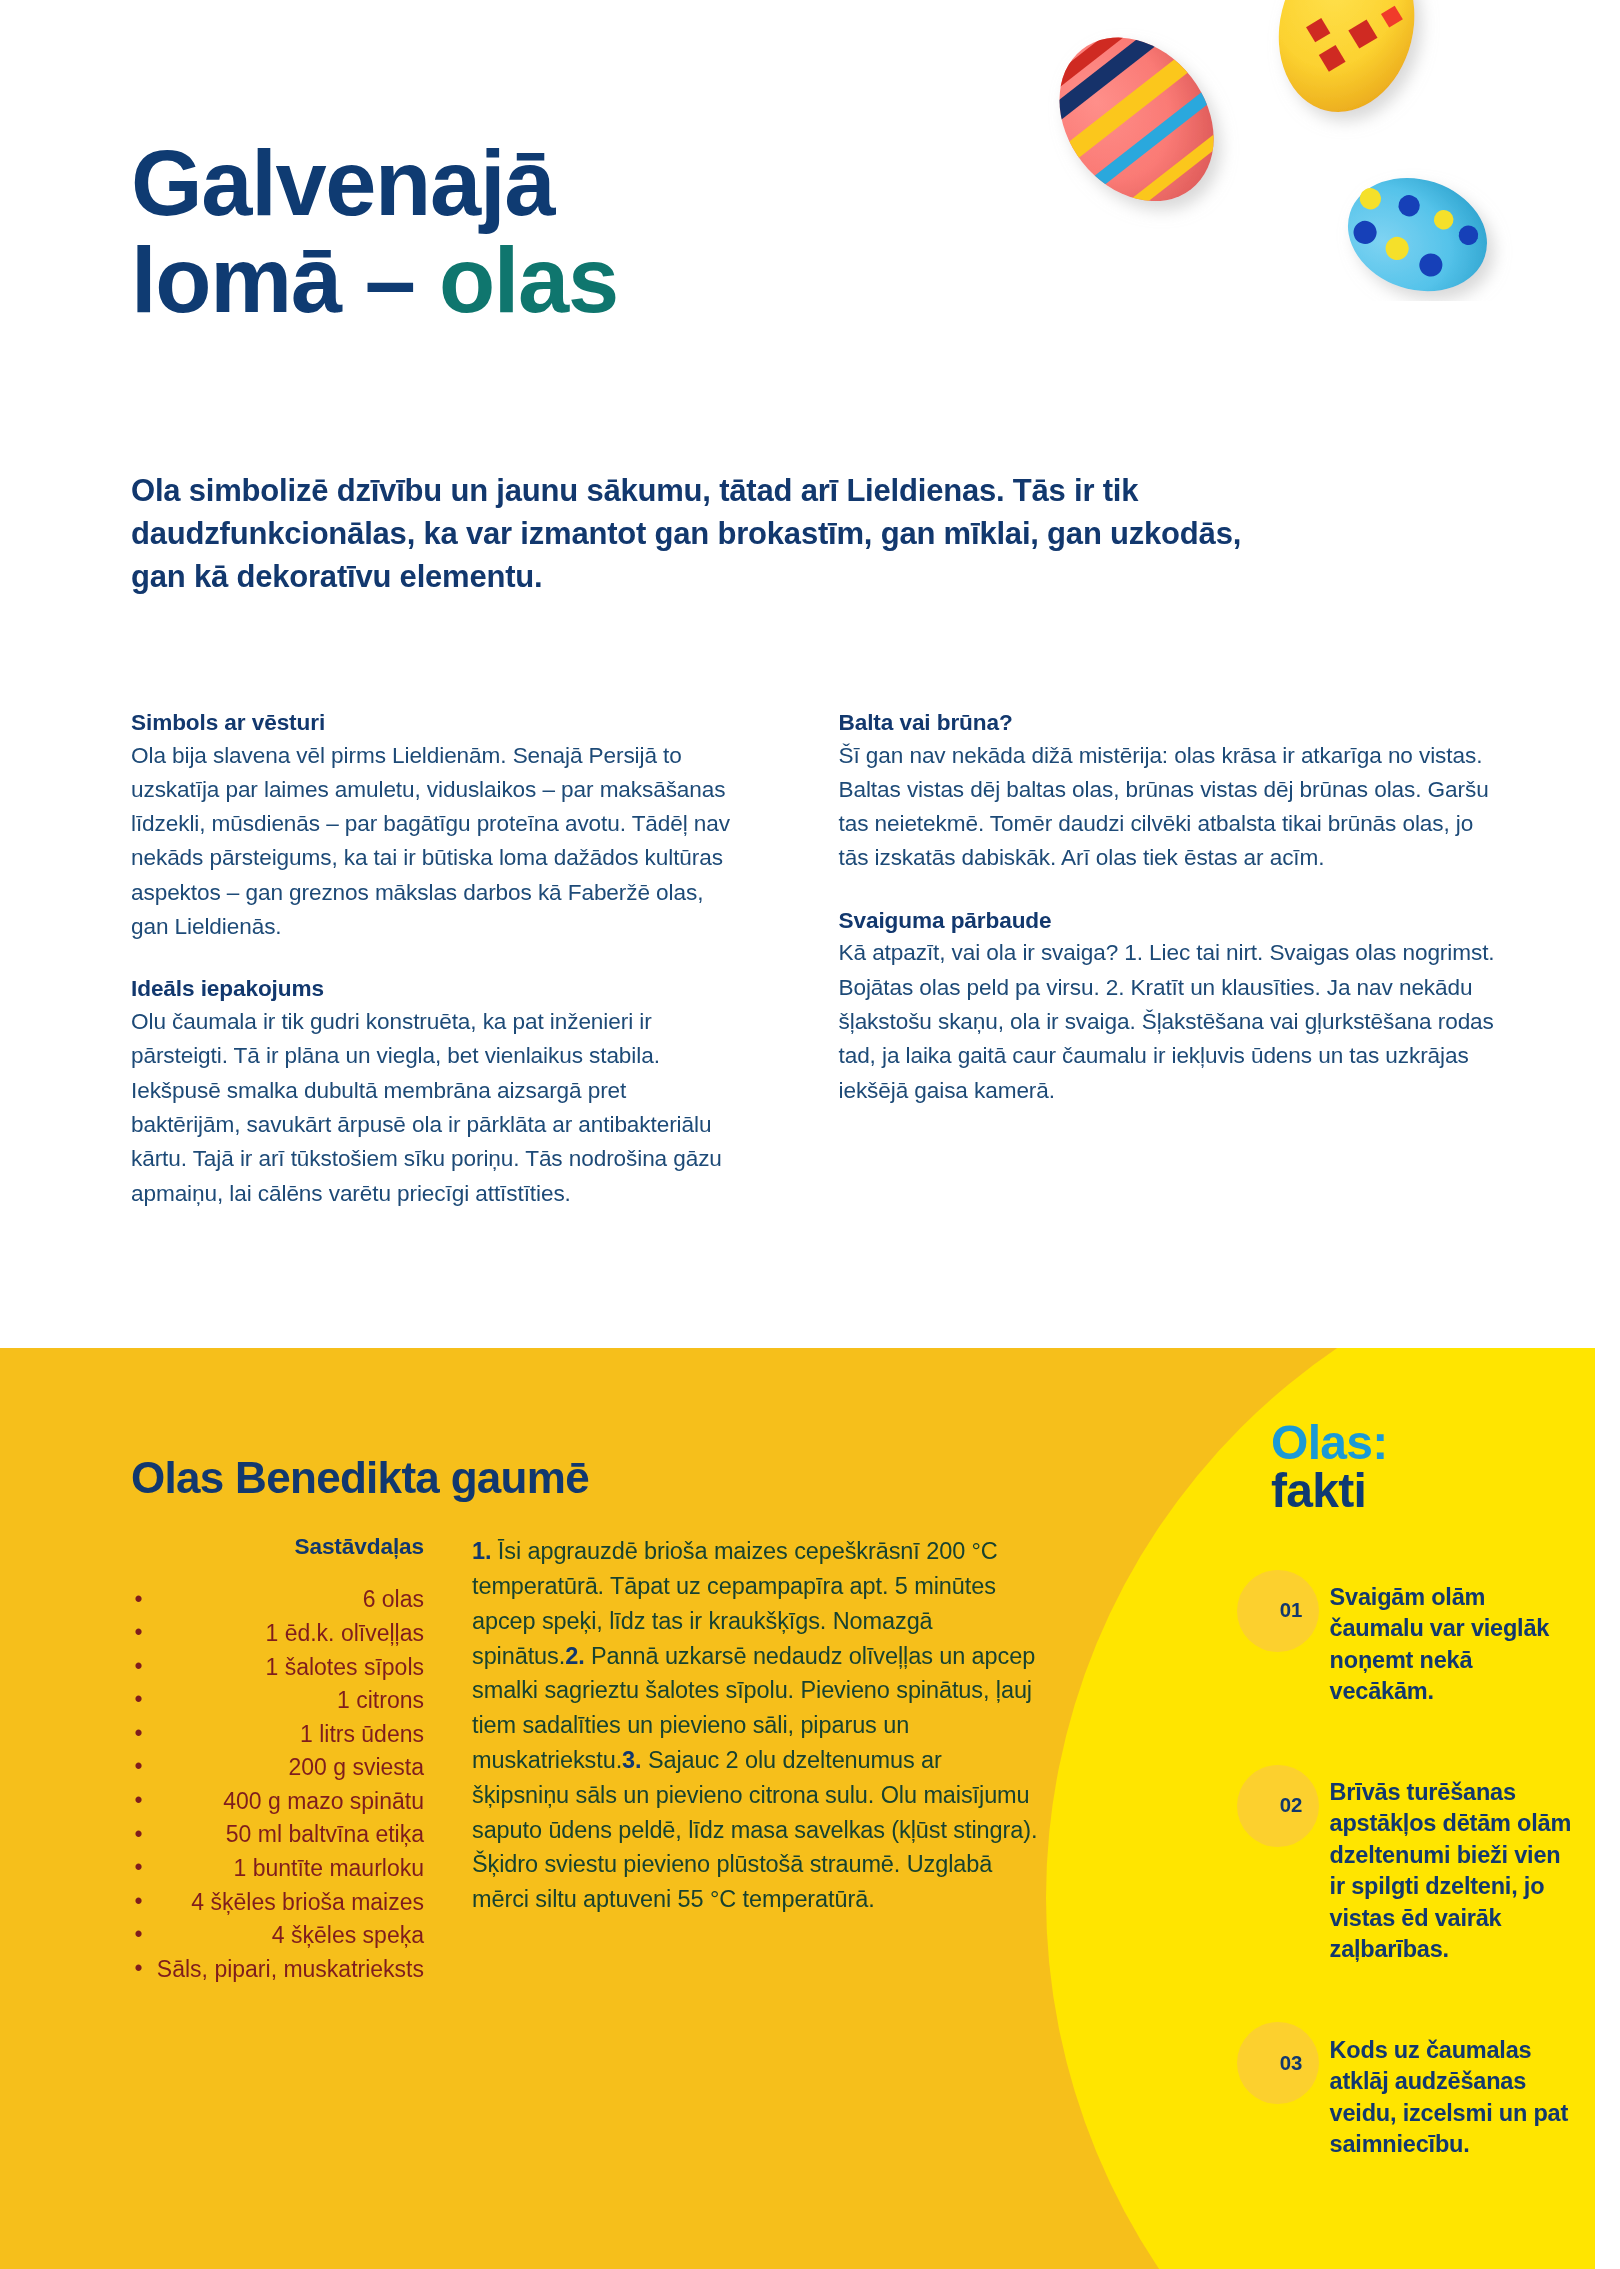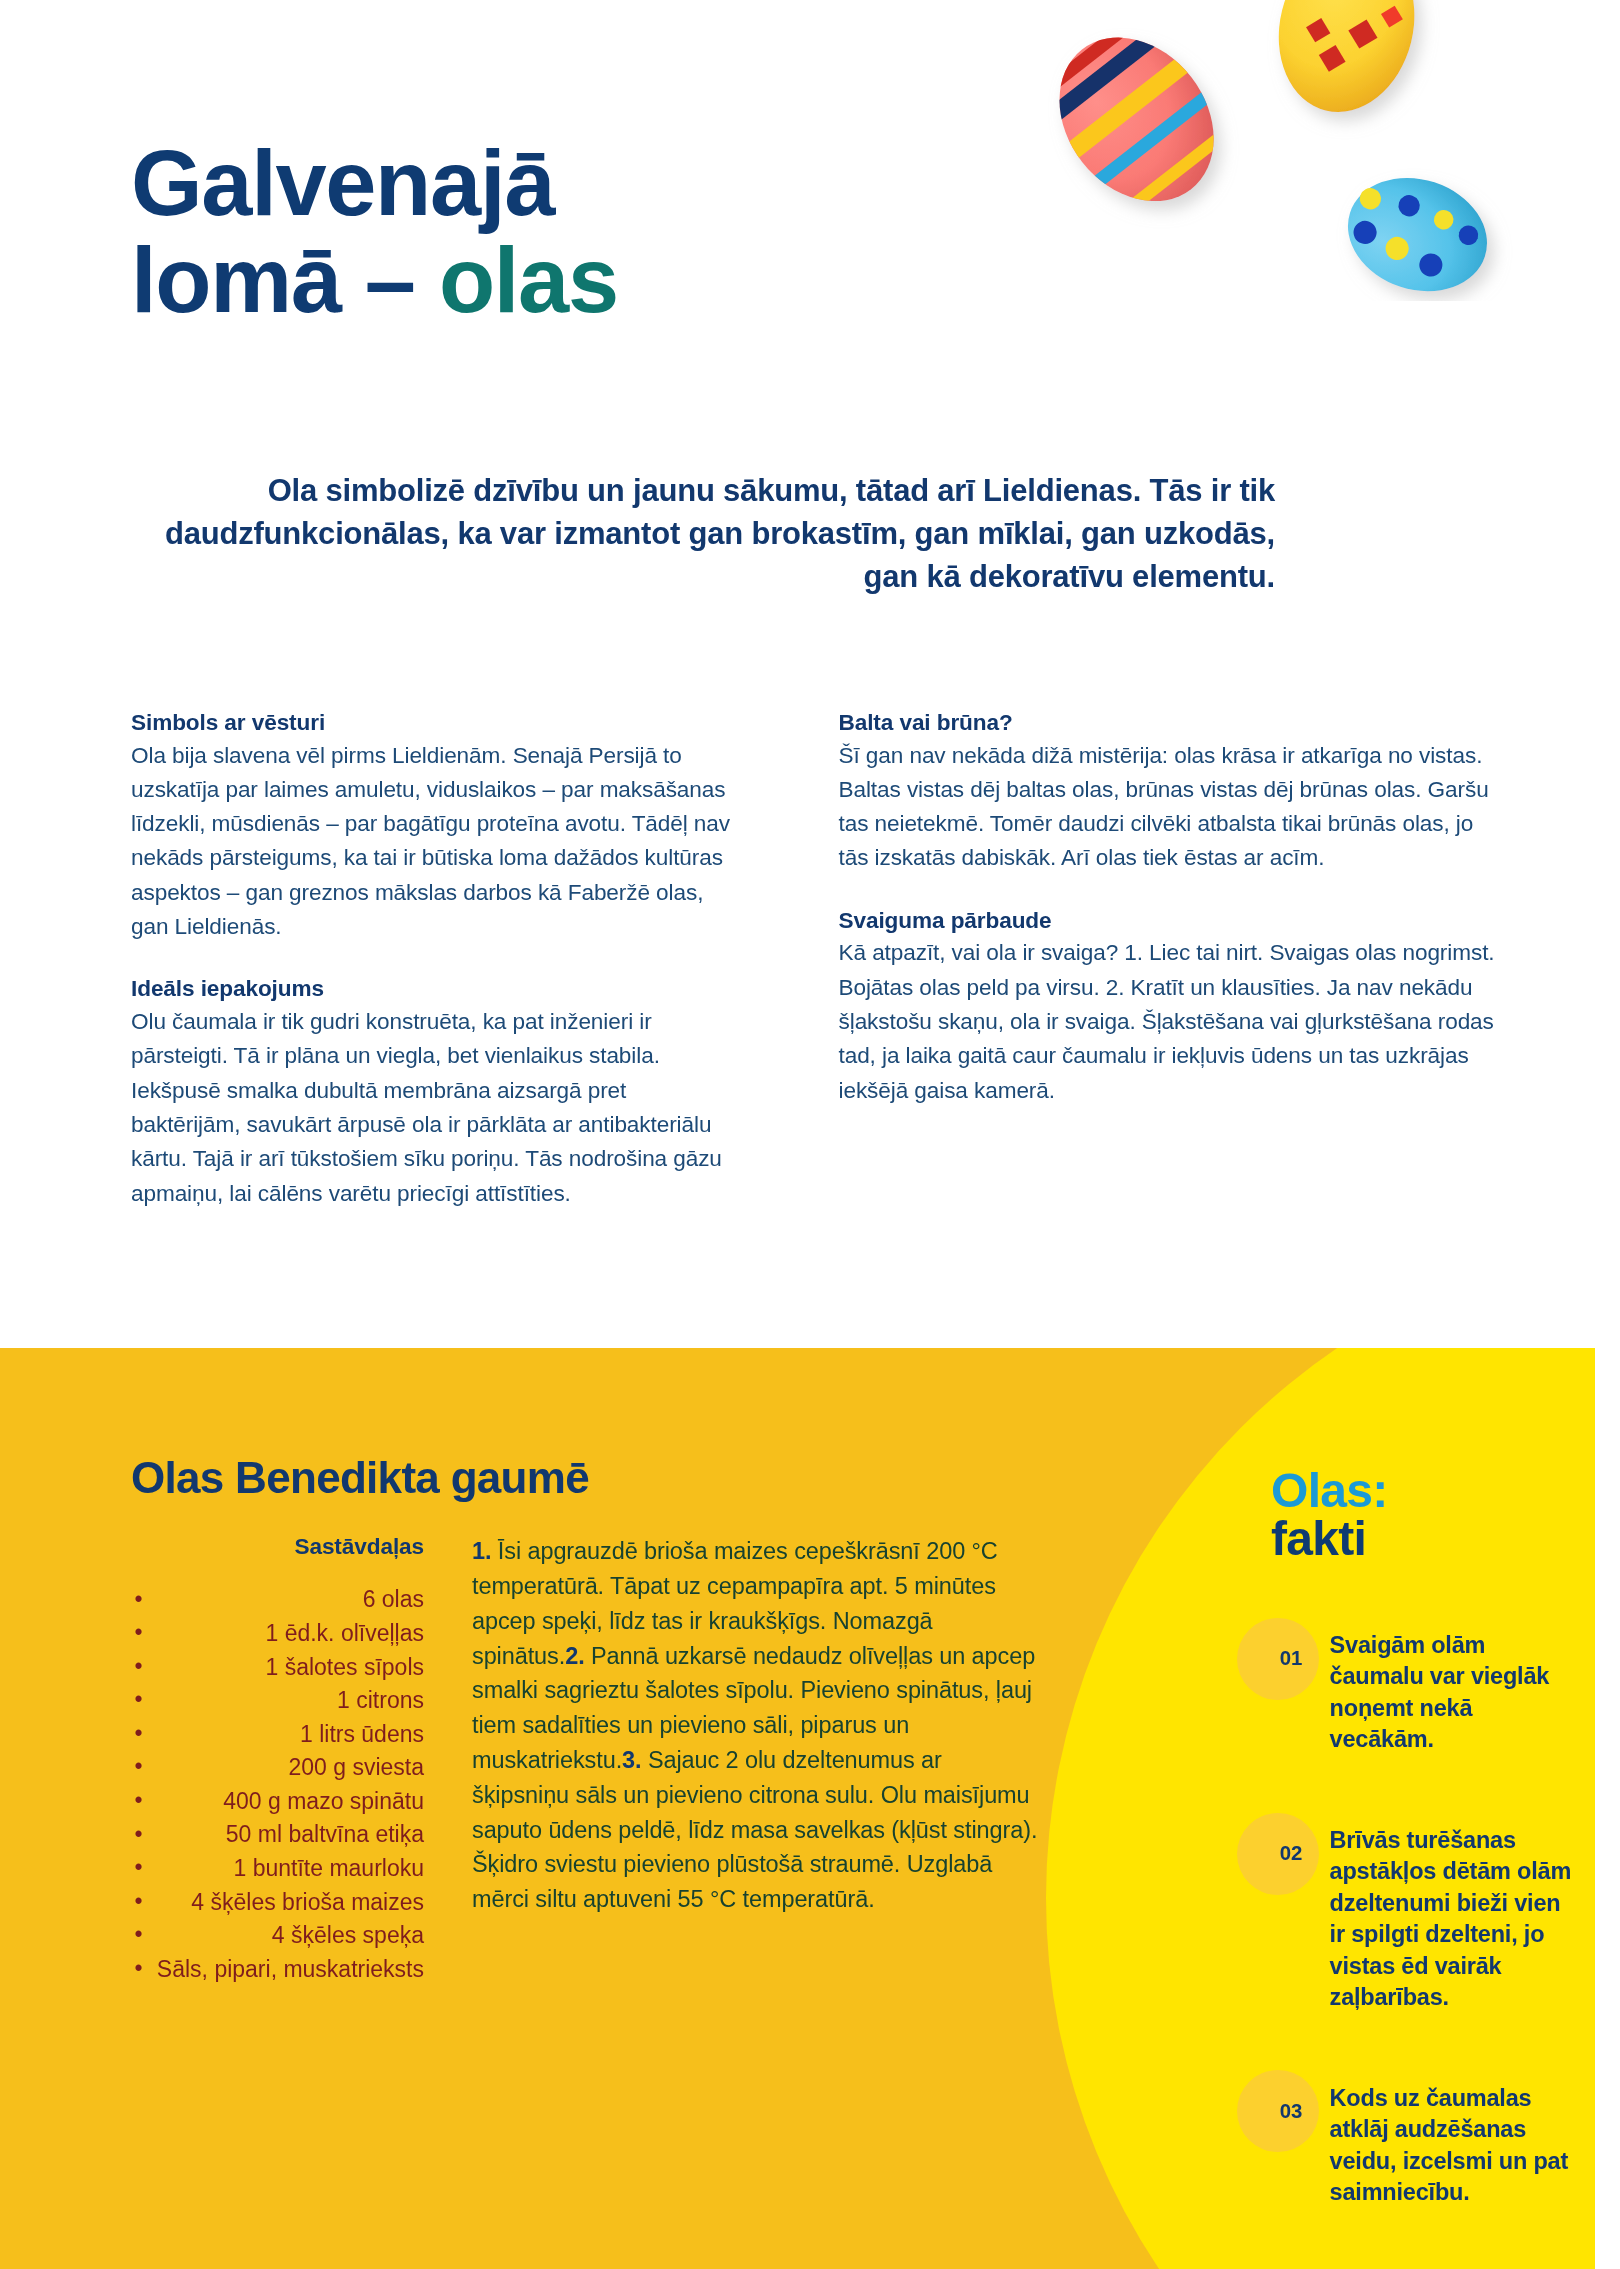--- a/index.html
+++ b/index.html
@@ -48,21 +48,20 @@
   .lede {
     position: absolute;
     left: 131px;
     top: 470px;
     width: 1144px;
     font-size: 31px;
     line-height: 1.38;
     font-weight: 700;
     color: #12386e;
     letter-spacing: -0.2px;
-    text-align: right;
   }
 
   
   .cols {
     position: absolute;
     left: 131px;
     top: 708px;
     width: 1365px;
     display: flex;
     gap: 103px;
@@ -167,21 +166,20 @@
     position: absolute;
     left: 1271px;
     top: 1419px;
     width: 301px;
   }
   .facts-title {
     font-size: 48px;
     font-weight: 800;
     line-height: 1.0;
     letter-spacing: -0.7px;
-    margin-top: 48px;
   }
   .facts-title .t1 { color: #1b9ad6; display: block; }
   .facts-title .t2 { color: #0f3b72; display: block; }
 
   .fact-list { margin-top: 67px; }
   .fact {
     position: relative;
     display: flex;
     align-items: flex-start;
     margin-bottom: 69px;

